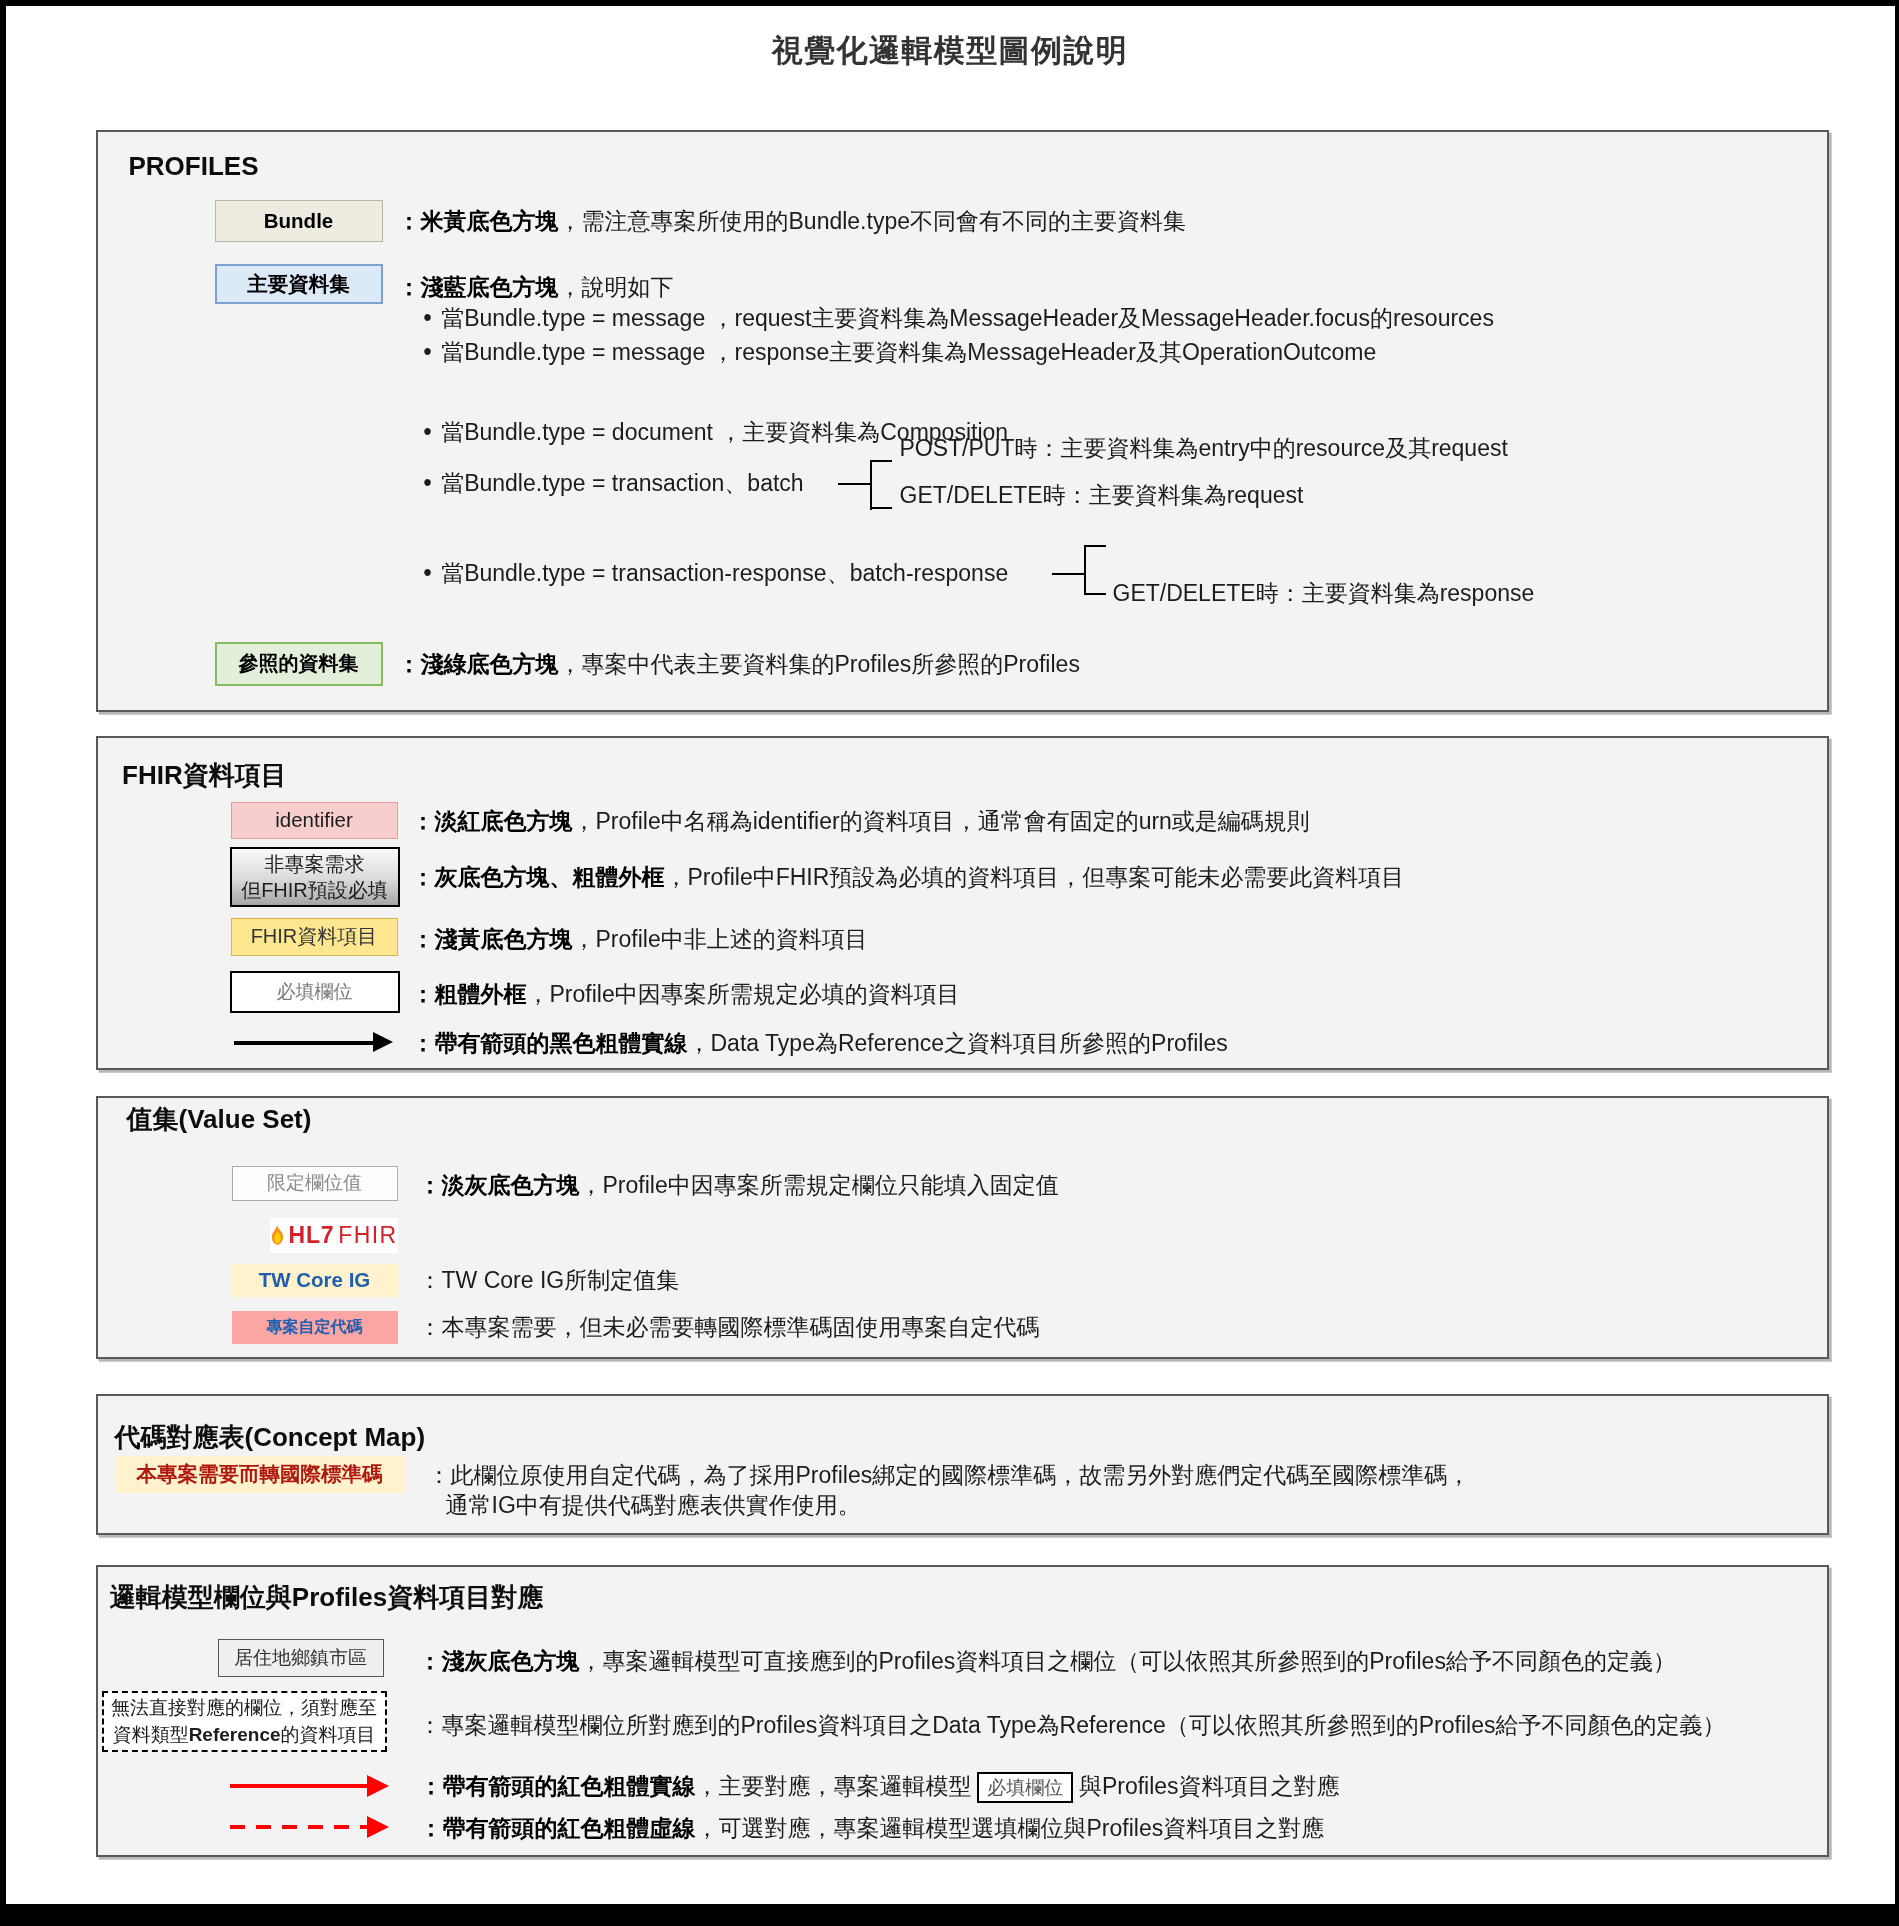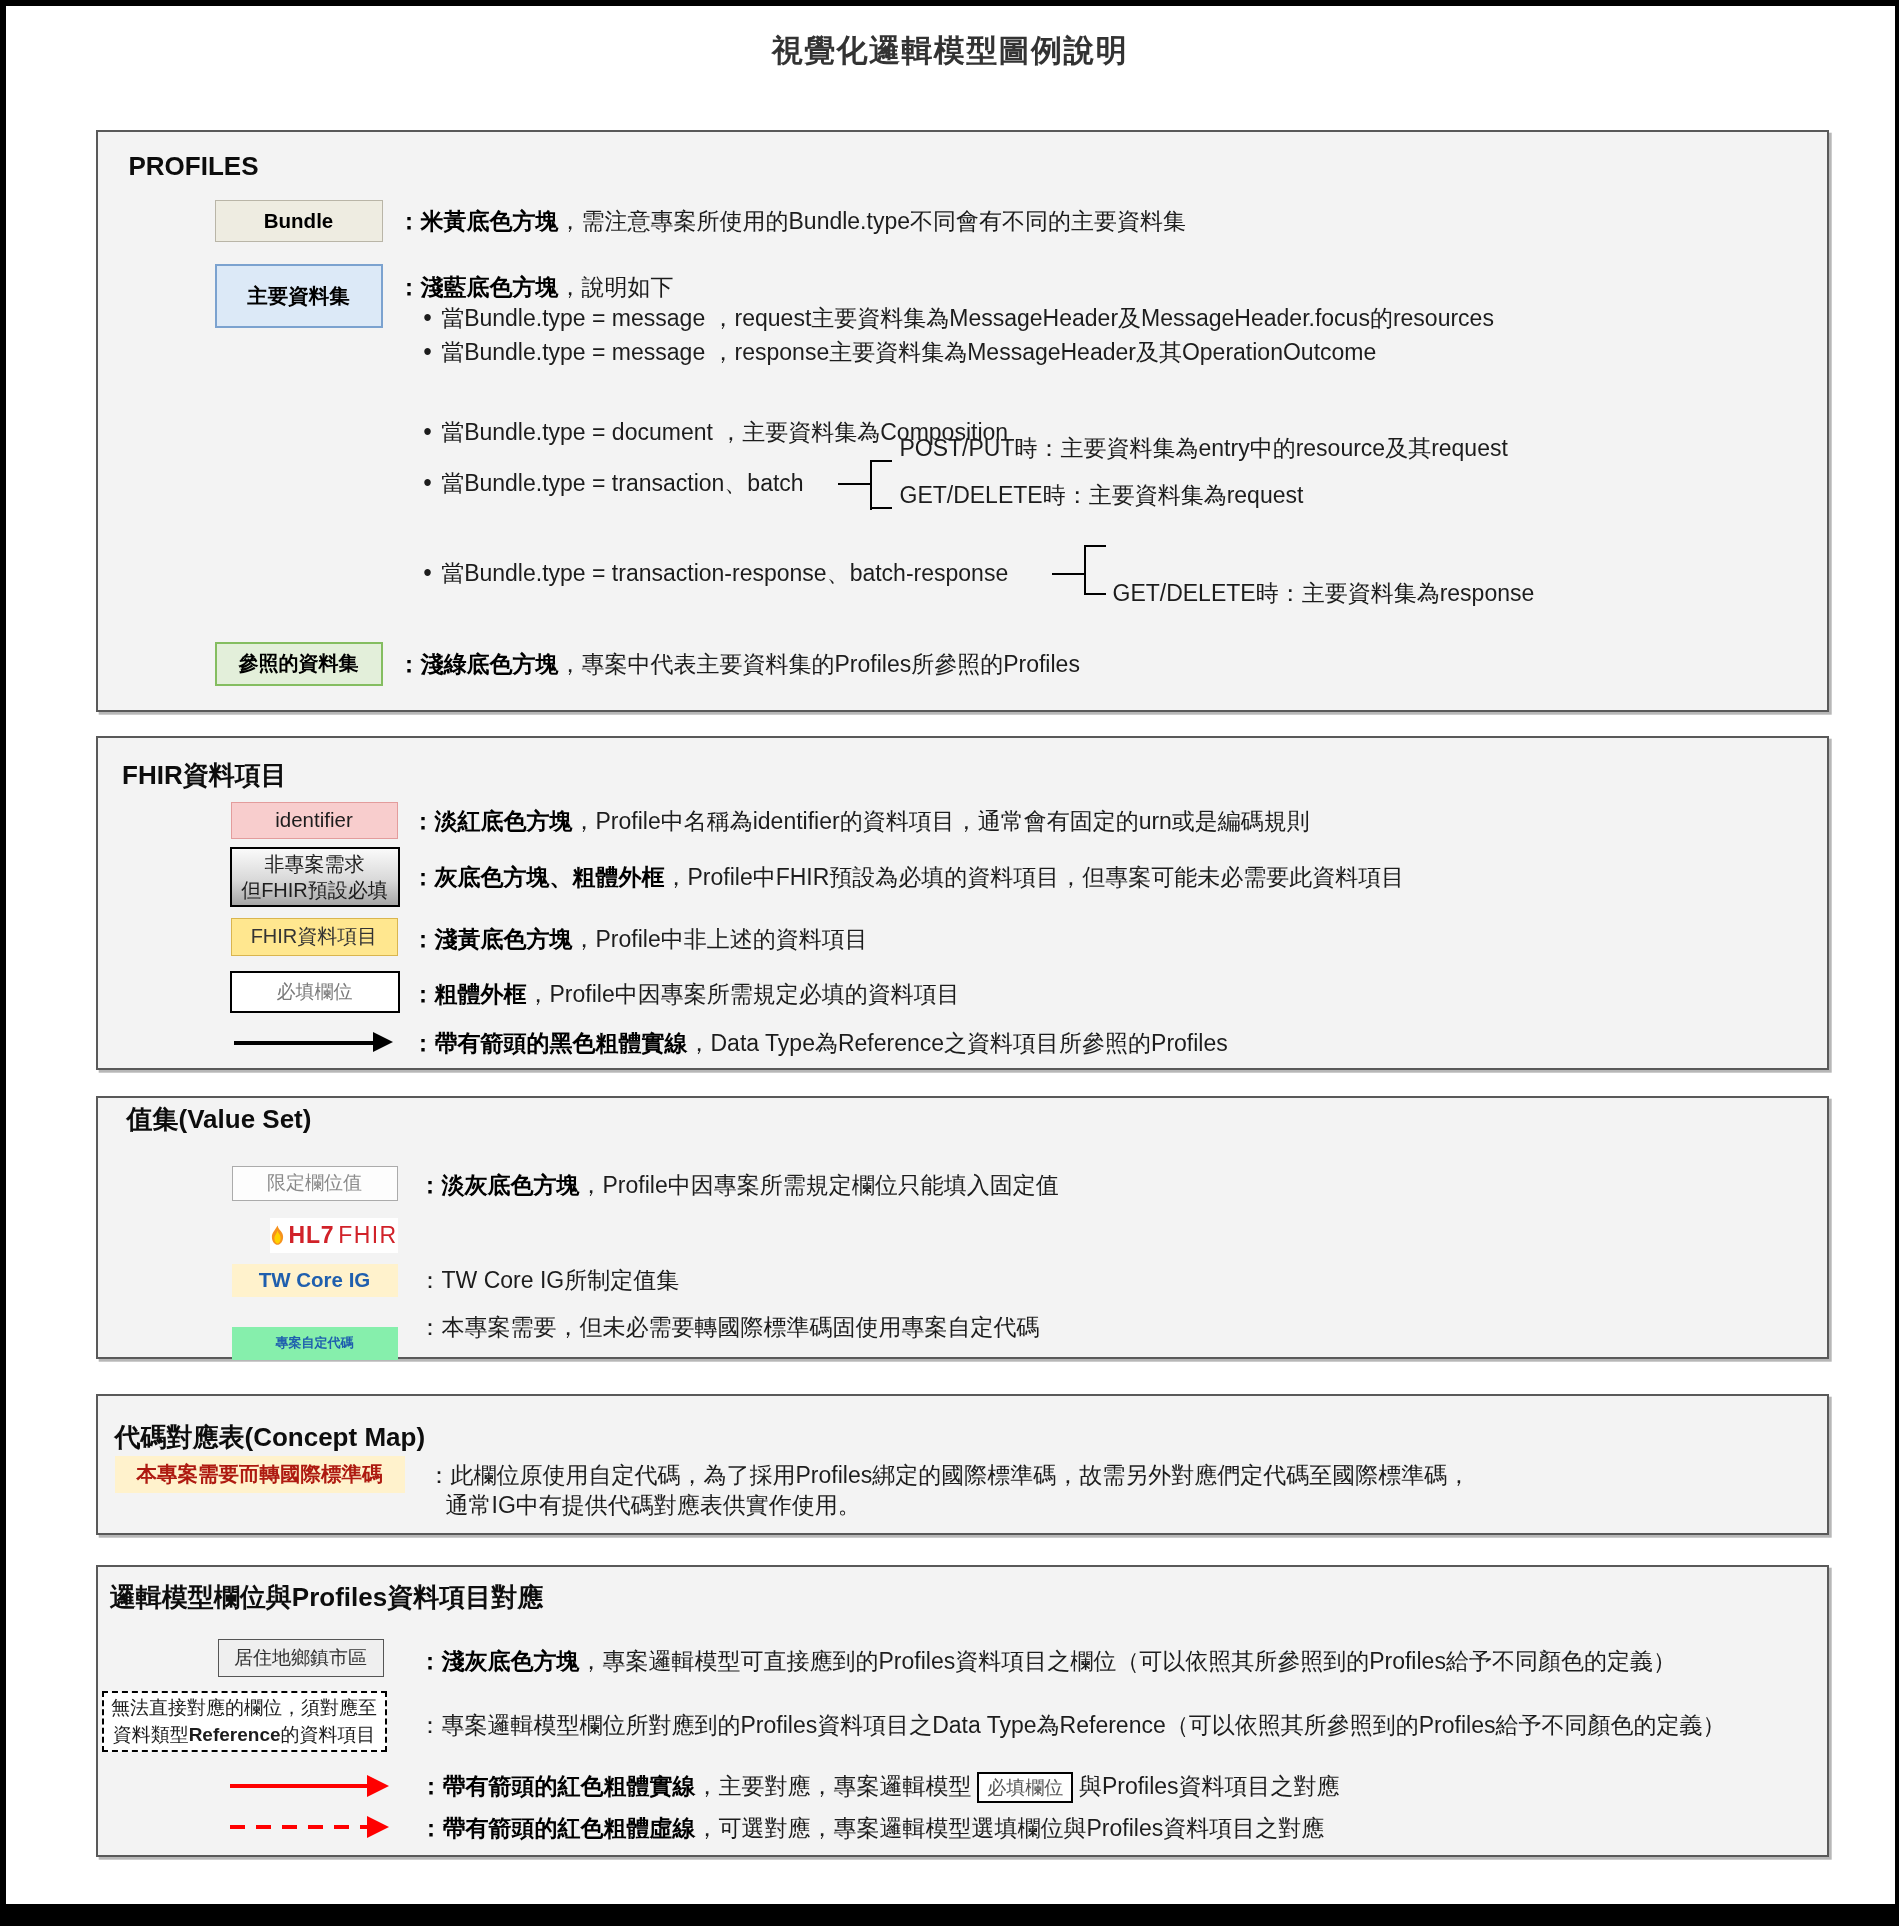--- a/index.html
+++ b/index.html
@@ -23,21 +23,21 @@
   .bx-bundle{background:#eeece1;border:1.4px solid #b9b5a7;font-size:20.5px;font-weight:700;color:#000;}
   .bx-main{background:#dce9f7;border:2px solid #7ba2cf;font-size:20.5px;font-weight:700;color:#000;}
   .bx-ref{background:#e3efda;border:2px solid #84bd60;font-size:20px;font-weight:600;color:#000;}
   .bx-ident{background:#f8cdcd;border:1.4px solid #e39c9c;font-size:20.5px;color:#1c1c1c;}
   .bx-gray{background:linear-gradient(180deg,#fafafa 0%,#d9d9d9 55%,#a6a6a6 100%);
            border:2.7px solid #000;font-size:20px;color:#1c1c1c;flex-direction:column;line-height:26px;}
   .bx-yellow{background:#ffe78f;border:1.4px solid #d9b54f;font-size:20px;color:#333;}
   .bx-req{background:#fff;border:2.7px solid #000;font-size:19px;color:#7a7a7a;}
   .bx-fixed{background:#fdfdfd;border:1.4px solid #ababab;font-size:19px;color:#8a8a8a;}
   .bx-twcore{background:#fff2cc;font-size:20.5px;font-weight:700;color:#1f5fae;}
-  .bx-projcode{background:#86efac;font-size:13px;font-weight:700;color:#1f5fae;margin-top:16px;}
+  .bx-projcode{background:#fca5a5;font-size:16px;font-weight:700;color:#1f5fae;}
   .bx-cmap{background:#fff2cc;font-size:20.5px;font-weight:700;color:#ae1a10;}
   .bx-direct{background:#efefef;border:1.4px solid #555;font-size:19px;color:#333;}
   .bx-dashed{background:#fff;border:2px dashed #000;font-size:19px;color:#1c1c1c;
              flex-direction:column;line-height:27px;}
   .logo{position:absolute;background:#fff;display:flex;align-items:center;justify-content:center;gap:4.1px;}
   .logo .hl7{color:#d12229;font-weight:700;font-size:23px;letter-spacing:0.7px;}
   .logo .fhir{color:#d12229;font-weight:400;font-size:23px;letter-spacing:1.4px;}
   
   .arrow{position:absolute;}
   .arrow .shaft{position:absolute;left:0;top:0;height:4.1px;width:100%;}
@@ -63,21 +63,21 @@
   <div class="section" style="top:124px;height:582px;">
     <div class="sec-title" style="left:31px;top:19px;">PROFILES</div>
 
     <div class="lg-box bx-bundle" style="left:117px;top:68px;width:168px;height:42px;">
       <span>Bundle</span>
     </div>
     <div class="desc" style="left:300px;top:76px;">
       <b>：米黃底色方塊</b><span>，需注意專案所使用的Bundle.type不同會有不同的主要資料集</span>
     </div>
 
-    <div class="lg-box bx-main" style="left:117px;top:132px;width:168px;height:64px;">
+    <div class="lg-box bx-main" style="left:117px;top:132px;width:168px;height:40px;">
       <span>主要資料集</span>
     </div>
     <div class="desc" style="left:300px;top:142px;">
       <b>：淺藍底色方塊</b><span>，說明如下</span>
     </div>
 
     <div class="bullet" style="left:326px;top:173px;">當Bundle.type = message ，request主要資料集為MessageHeader及MessageHeader.focus的resources</div>
     <div class="bullet" style="left:326px;top:207px;">當Bundle.type = message ，response主要資料集為MessageHeader及其OperationOutcome</div>
     <div class="bullet" style="left:326px;top:287px;">當Bundle.type = document ，主要資料集為Composition</div>
 

